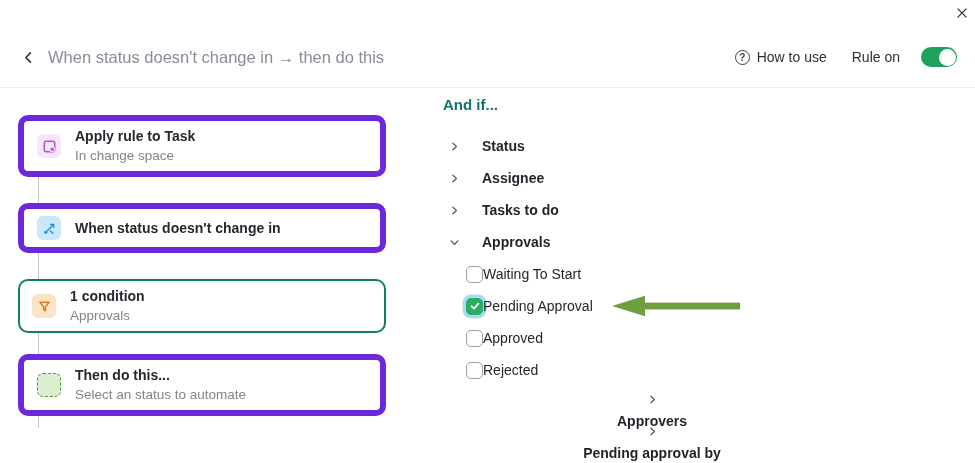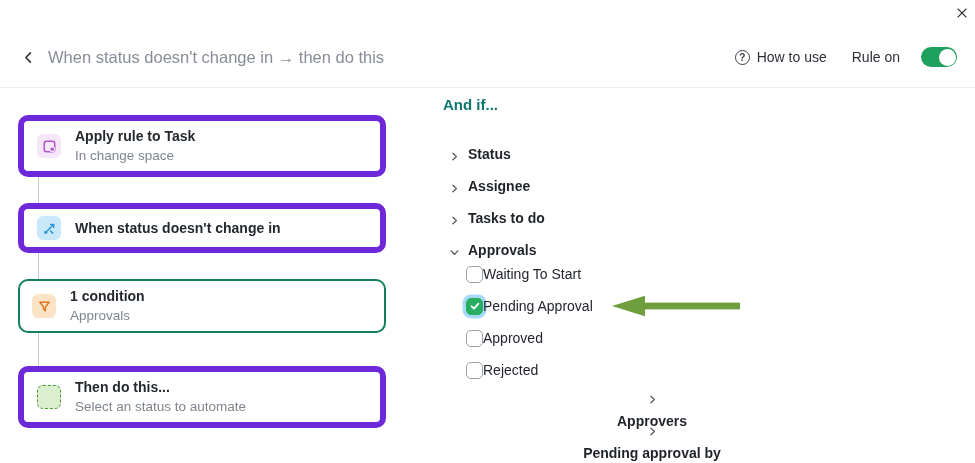--- a/index.html
+++ b/index.html
@@ -30,42 +30,42 @@
   .divider { position: absolute; top: 87px; left: 0; right: 0; height: 1px; background: #ebedef; }
 
   
   .left-panel { position: absolute; left: 18px; top: 115px; width: 368px; }
   .connector { position: absolute; left: 19.5px; top: 30px; width: 1px; height: 283px; background: #c6c8cd; z-index: 0; }
 
   .step-card { position: relative; z-index: 1; background: #fff; border: 6px solid #6d28d9; border-radius: 10px;
     padding: 7px 13px; display: flex; align-items: center; gap: 14px; cursor: pointer; }
   .step-card.selected { border: 2px solid #12805f; padding: 7px 12px; }
   .mb26 { margin-bottom: 26px; }
-  .mb31 { margin-bottom: 33px; }
+  .mb31 { margin-bottom: 21px; }
 
   .step-icon { width: 24px; height: 24px; border-radius: 6px; flex: 0 0 24px;
     display: flex; align-items: center; justify-content: center; }
   .icon-purple { background: #f6e6fa; }
   .icon-blue   { background: #c9e9fa; }
   .icon-orange { background: #fbe4c6; }
   .icon-green-dashed { background: #d9efcd; border: 1.5px dashed #4b9b2f; border-radius: 6px; }
 
   .step-text { display: flex; flex-direction: column; }
   .step-title { font-size: 14px; font-weight: 700; color: #24292f; line-height: 17px; }
   .step-subtitle { font-size: 13.5px; color: #7f858d; line-height: 17px; margin-top: 2px; }
 
   .add-more { display: flex; align-items: center; gap: 9px; margin-top: 26px; padding-left: 15px; cursor: pointer; }
   .add-circle { width: 10px; height: 10px; border: 1.2px solid #7c828a; border-radius: 50%; background: #fff; flex: 0 0 10px; }
   .add-label { font-size: 14px; color: #1f2329; }
 
   
   .right-panel { position: absolute; left: 443px; top: 94px; width: 390px; }
   .and-if-heading { font-size: 15px; font-weight: 700; color: #0f766e; line-height: 22px; margin-bottom: 14px; }
 
-  .tree-row { height: 32px; display: flex; align-items: flex-end; gap: 8px; padding-left: 5px; cursor: pointer; }
+  .tree-row { height: 32px; display: flex; align-items: center; gap: 22px; padding-left: 5px; cursor: pointer; }
   .tree-row .chev { width: 12px; height: 12px; flex: 0 0 12px; display: flex; align-items: center; justify-content: center; }
   .tree-label { font-size: 14px; font-weight: 700; color: #1f2329; }
 
   .checkbox-row { height: 32px; display: flex; align-items: center; gap: 0; padding-left: 23px;
     cursor: pointer; position: relative; }
   .checkbox { width: 17px; height: 17px; border: 1.5px solid #9aa0a8; border-radius: 5px; background: #fff;
     flex: 0 0 17px; display: flex; align-items: center; justify-content: center; }
   .checkbox.checked { background: #27ae60; border-color: #27ae60; box-shadow: 0 0 0 3.5px #a8d9f8; }
   .checkbox-label { font-size: 14px; color: #23272d; }
 

